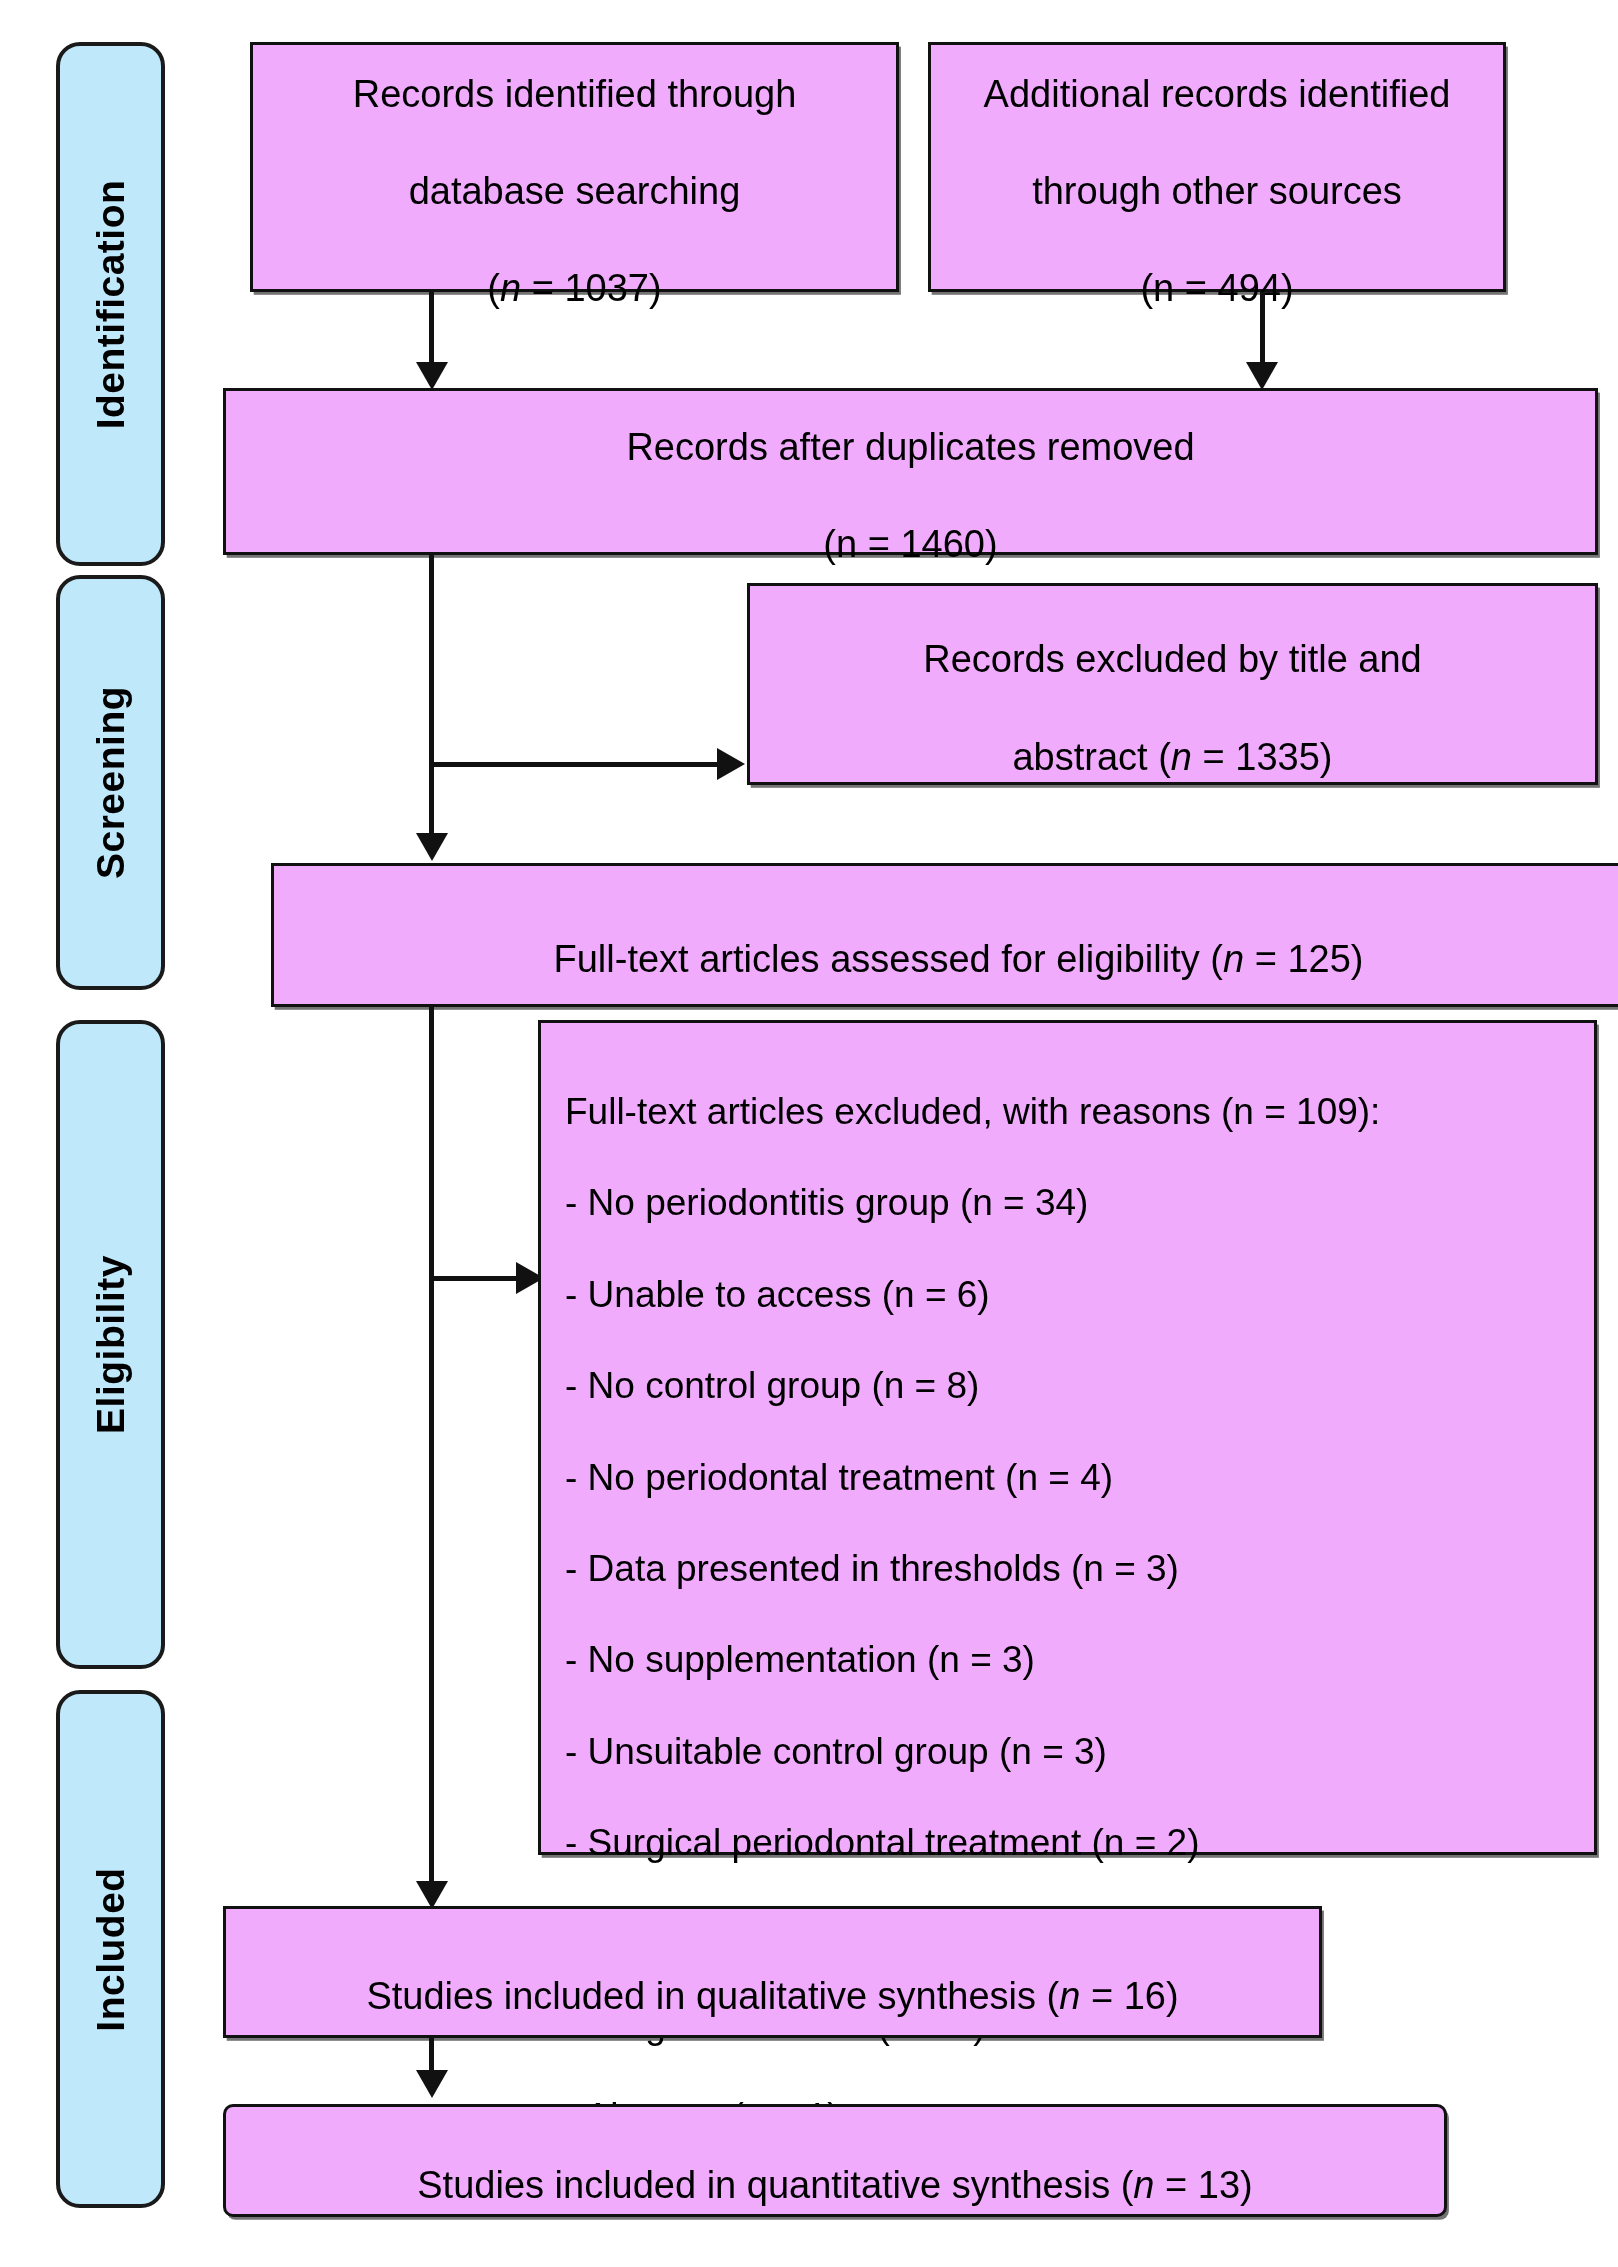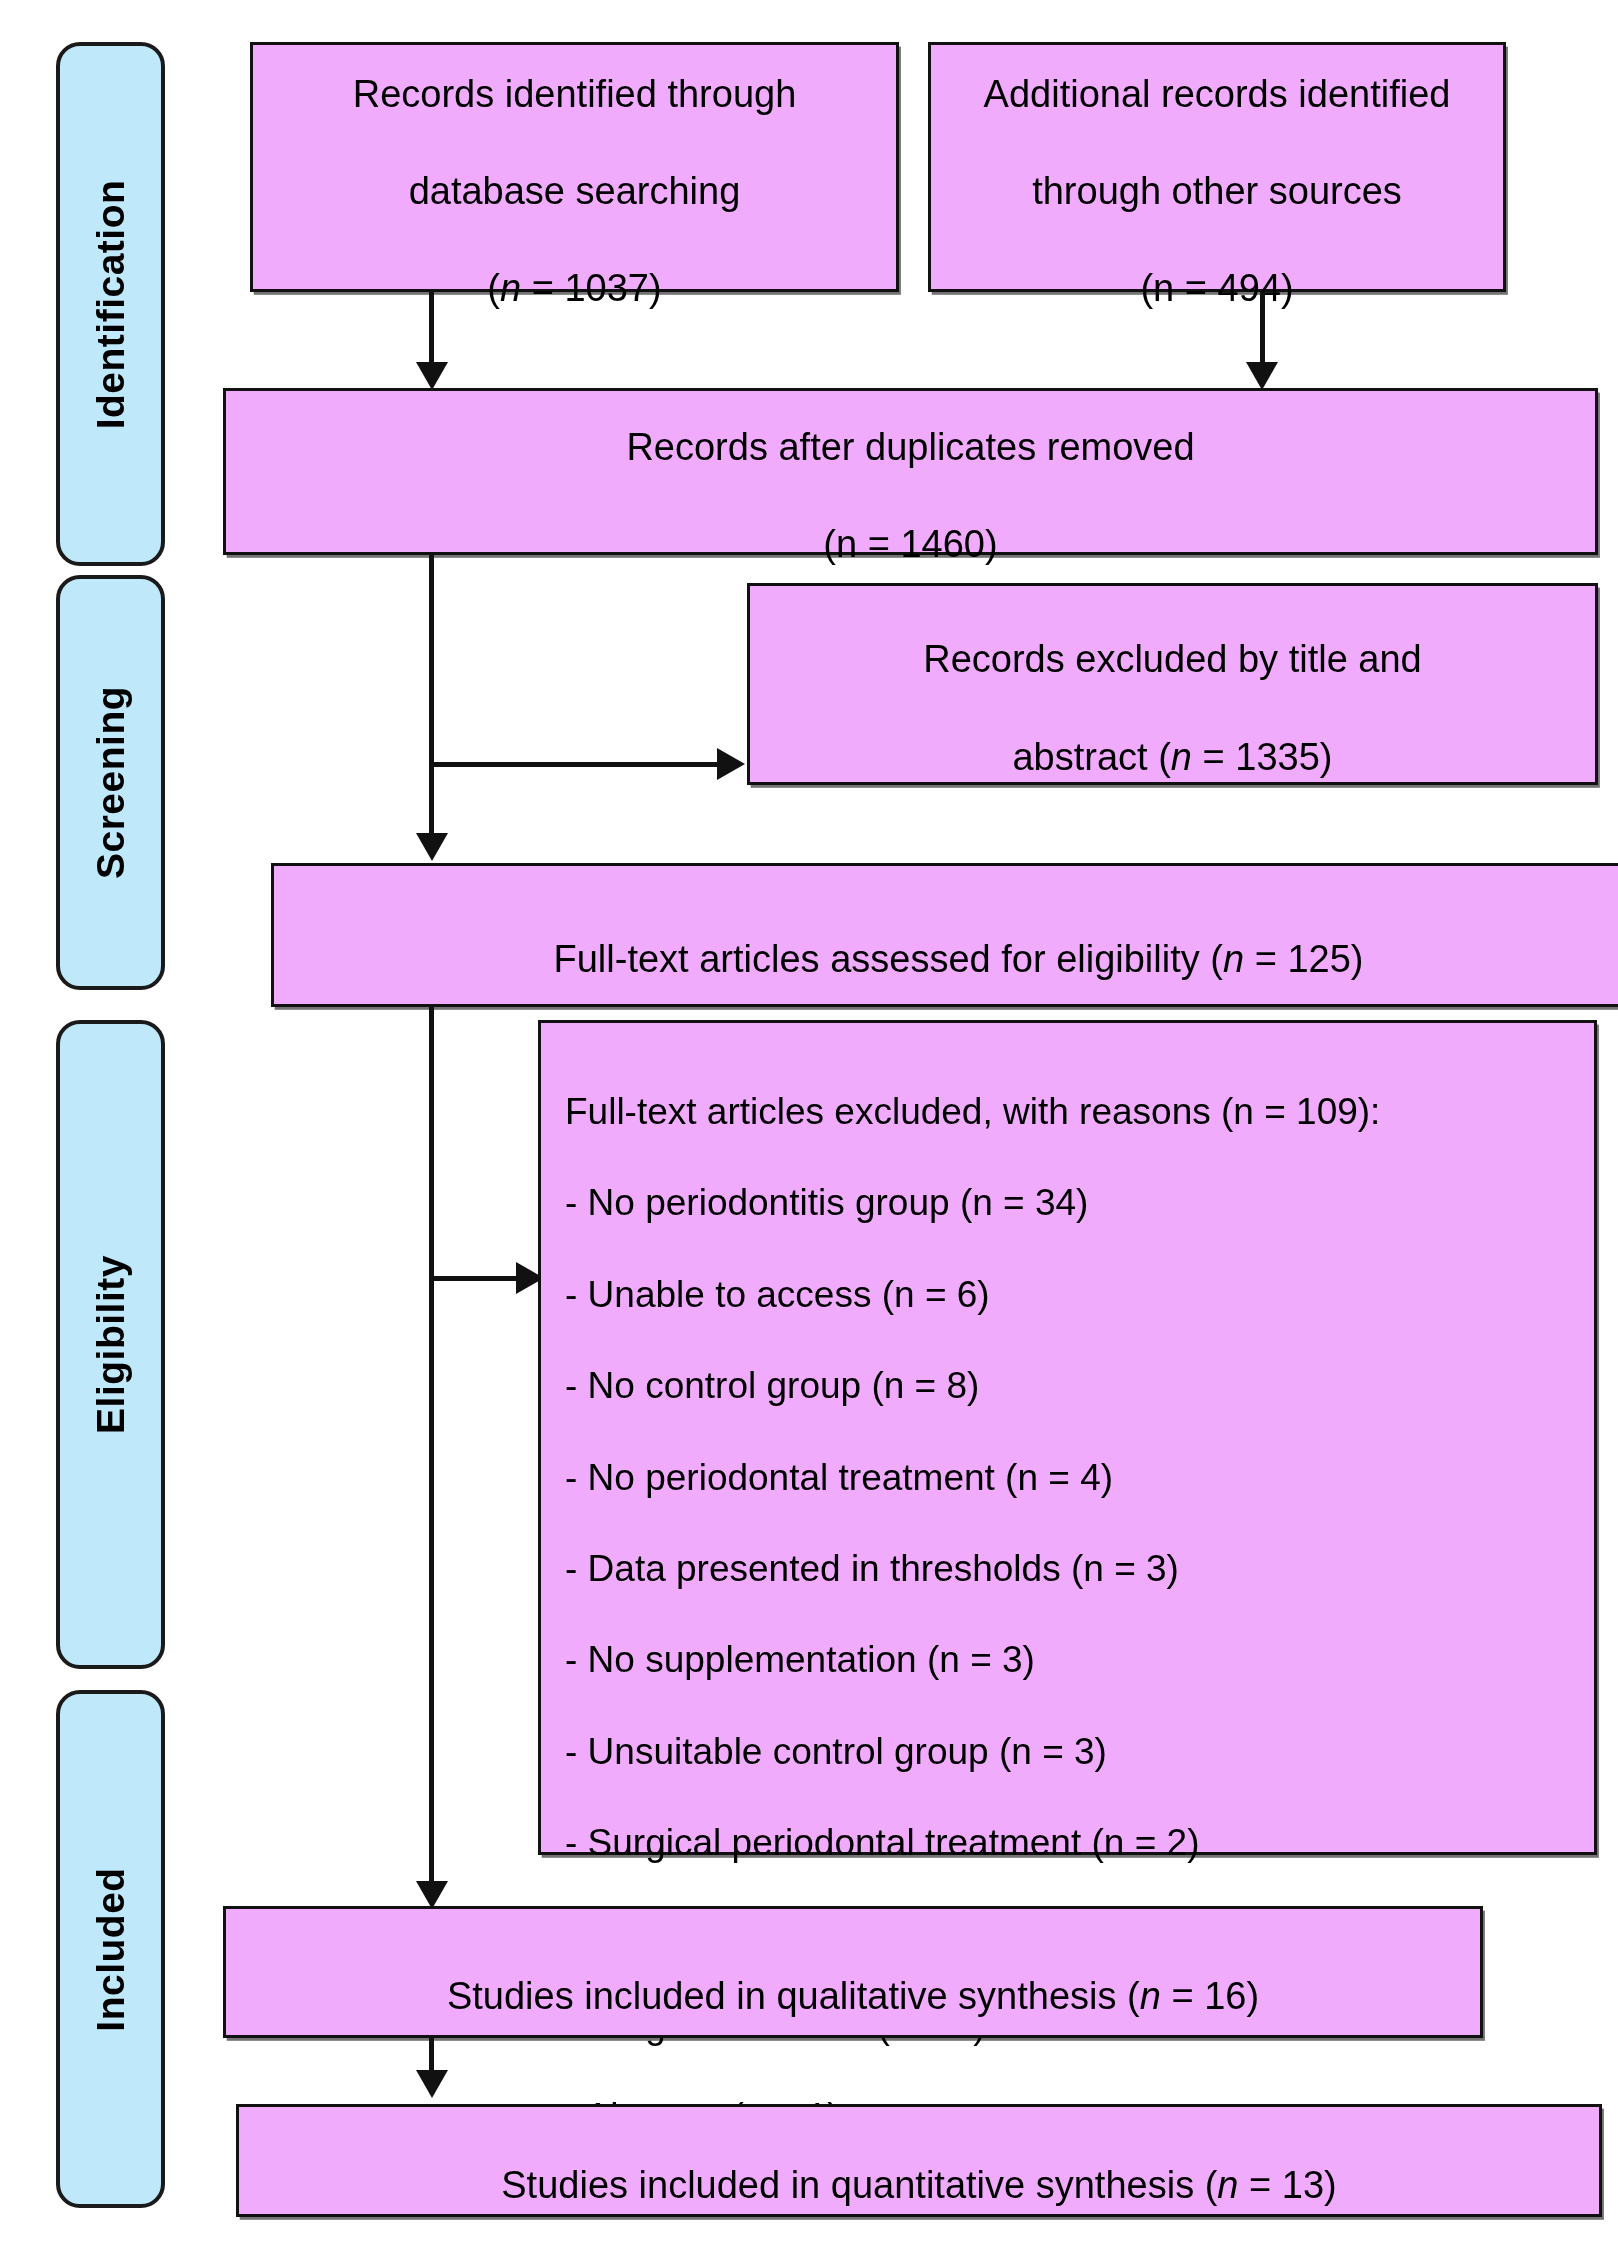--- a/index.html
+++ b/index.html
@@ -179,29 +179,29 @@
       <div>- Unsuitable control group (n = 3)</div>
       <div>- Surgical periodontal treatment (n = 2)</div>
       <div>- Incomplete data (n = 2)</div>
       <div>- Pregnant women (n = 1)</div>
       <div>- Abstract (n = 1)</div>
       
       
     </div>
   </div>
 
-  <div class="flow-box" style="left:223px; top:1906px; width:1260px; height:132px;">
+  <div class="flow-box" style="left:223px; top:1906px; width:1099px; height:132px;">
     <div class="box-text">
       <span>Studies included in qualitative synthesis (</span><em class="n">n</em><span> = 16)</span>
     </div>
   </div>
 
   <div class="vline" style="left:429px; top:2038px; height:37px;"></div>
   <div class="arrow-down" style="left:416px; top:2070px;"></div>
 
-  <div class="flow-box" style="left:236px; top:2104px; width:1366px; height:113px;">
+  <div class="flow-box" style="left:223px; top:2104px; width:1224px; height:113px;border-radius:10px;">
     <div class="box-text">
       <span>Studies included in quantitative synthesis (</span><em class="n">n</em><span> = 13)</span>
     </div>
   </div>
 
 </div>
 
 
 </body></html>

